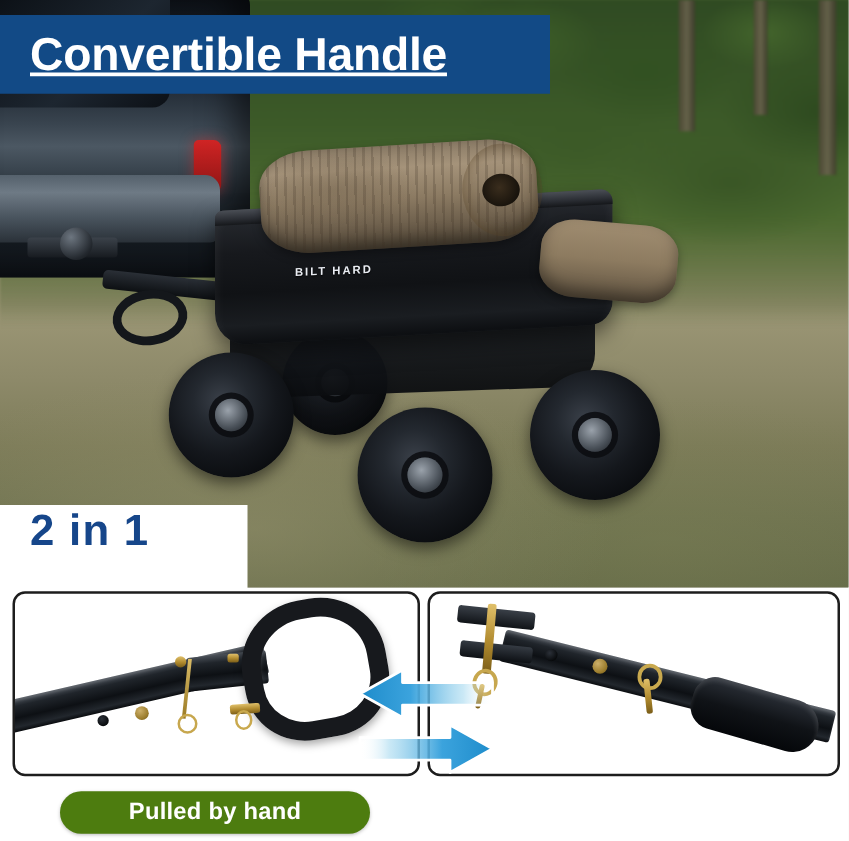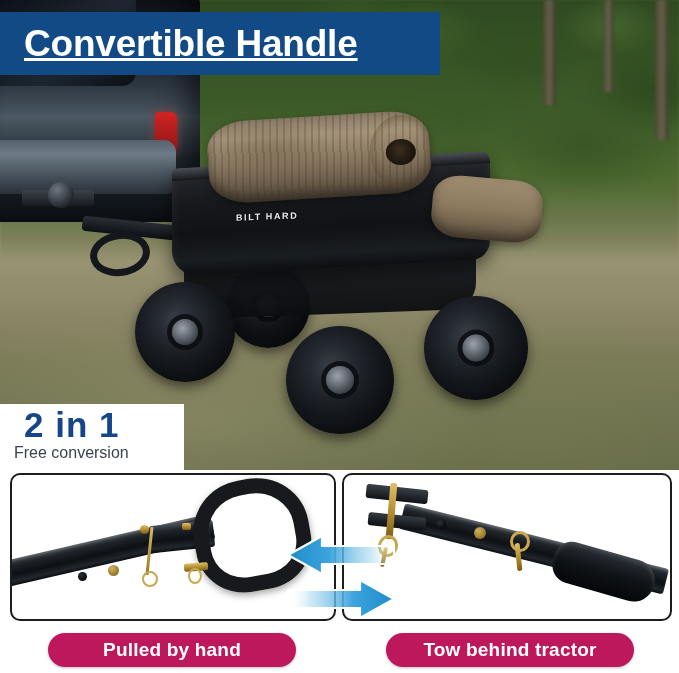--- a/index.html
+++ b/index.html
@@ -209,21 +209,21 @@
     letter-spacing:-0.2px;
     margin-left:24px;
     white-space:nowrap;
     text-decoration:underline;
   }
 
   
   .badge-2in1{
     position:absolute;
     left:0; top:404px;
-    width:184px; height:66px;
+    width:198px; height:66px;
     background:#ffffff;
     padding:2px 0 0 0;
   }
   .badge-title{
     color:#16468a;
     font-size:35px;
     font-weight:bold;
     line-height:38px;
     margin-left:24px;
     letter-spacing:1px;
@@ -328,21 +328,21 @@
     position:absolute;
     left:282px; top:528px; width:118px; height:100px;
     pointer-events:none;
   }
 
   
   .pill{
     position:absolute;
     top:633px;
     height:34px;
-    background:#be185d;
+    background:#4d7c0f;
     border-radius:18px;
     display:flex; align-items:center; justify-content:center;
     box-shadow:0 1px 3px rgba(0,0,0,.25);
   }
   .pill-left{ left:48px; width:248px; }
   .pill-right{ left:386px; width:248px; }
   .pill-text{
     color:#ffffff;
     font-size:19px;
     font-weight:bold;
@@ -392,21 +392,20 @@
     <div class="wheel w3"></div>
     <div class="wheel w2"></div>
   </div>
 
   <div class="title-banner">
     <span class="title-text">Convertible Handle</span>
   </div>
 
   <div class="badge-2in1">
     <div class="badge-title">2 in 1</div>
-    <div class="badge-sub">Free conversion</div>
   </div>
 
   <div class="panel panel-left">
     <div class="bar bar-left-main"></div>
     <div class="bar bar-left-head"></div>
     <div class="loop-grip"></div>
     <div class="pin-chain" style="left:136px; top:52px; height:48px; transform:rotate(6deg);"></div>
     <div class="pin-gold" style="left:128px; top:50px; width:9px; height:9px; border-radius:50%;"></div>
     <div class="pin-gold" style="left:130px; top:96px; width:12px; height:12px; border-radius:50%; background:transparent; border:2px solid #c7a74e;"></div>
     <div class="pin-gold" style="left:172px; top:88px; width:24px; height:8px; transform:rotate(-4deg);"></div>
@@ -451,17 +450,14 @@
       </g>
       <g>
         <path d="M6 62 L6 80 L78 80 L78 90 L112 71 L78 52 L78 62 Z" fill="url(#gradRight)" stroke="#ffffff" stroke-width="2.2" stroke-linejoin="round"></path>
       </g>
     </svg>
   </div>
 
   <div class="pill pill-left">
     <span class="pill-text">Pulled by hand</span>
   </div>
-  <div class="pill pill-right">
-    <span class="pill-text">Tow behind tractor</span>
-  </div>
 
 </div>
 
 </body></html>

